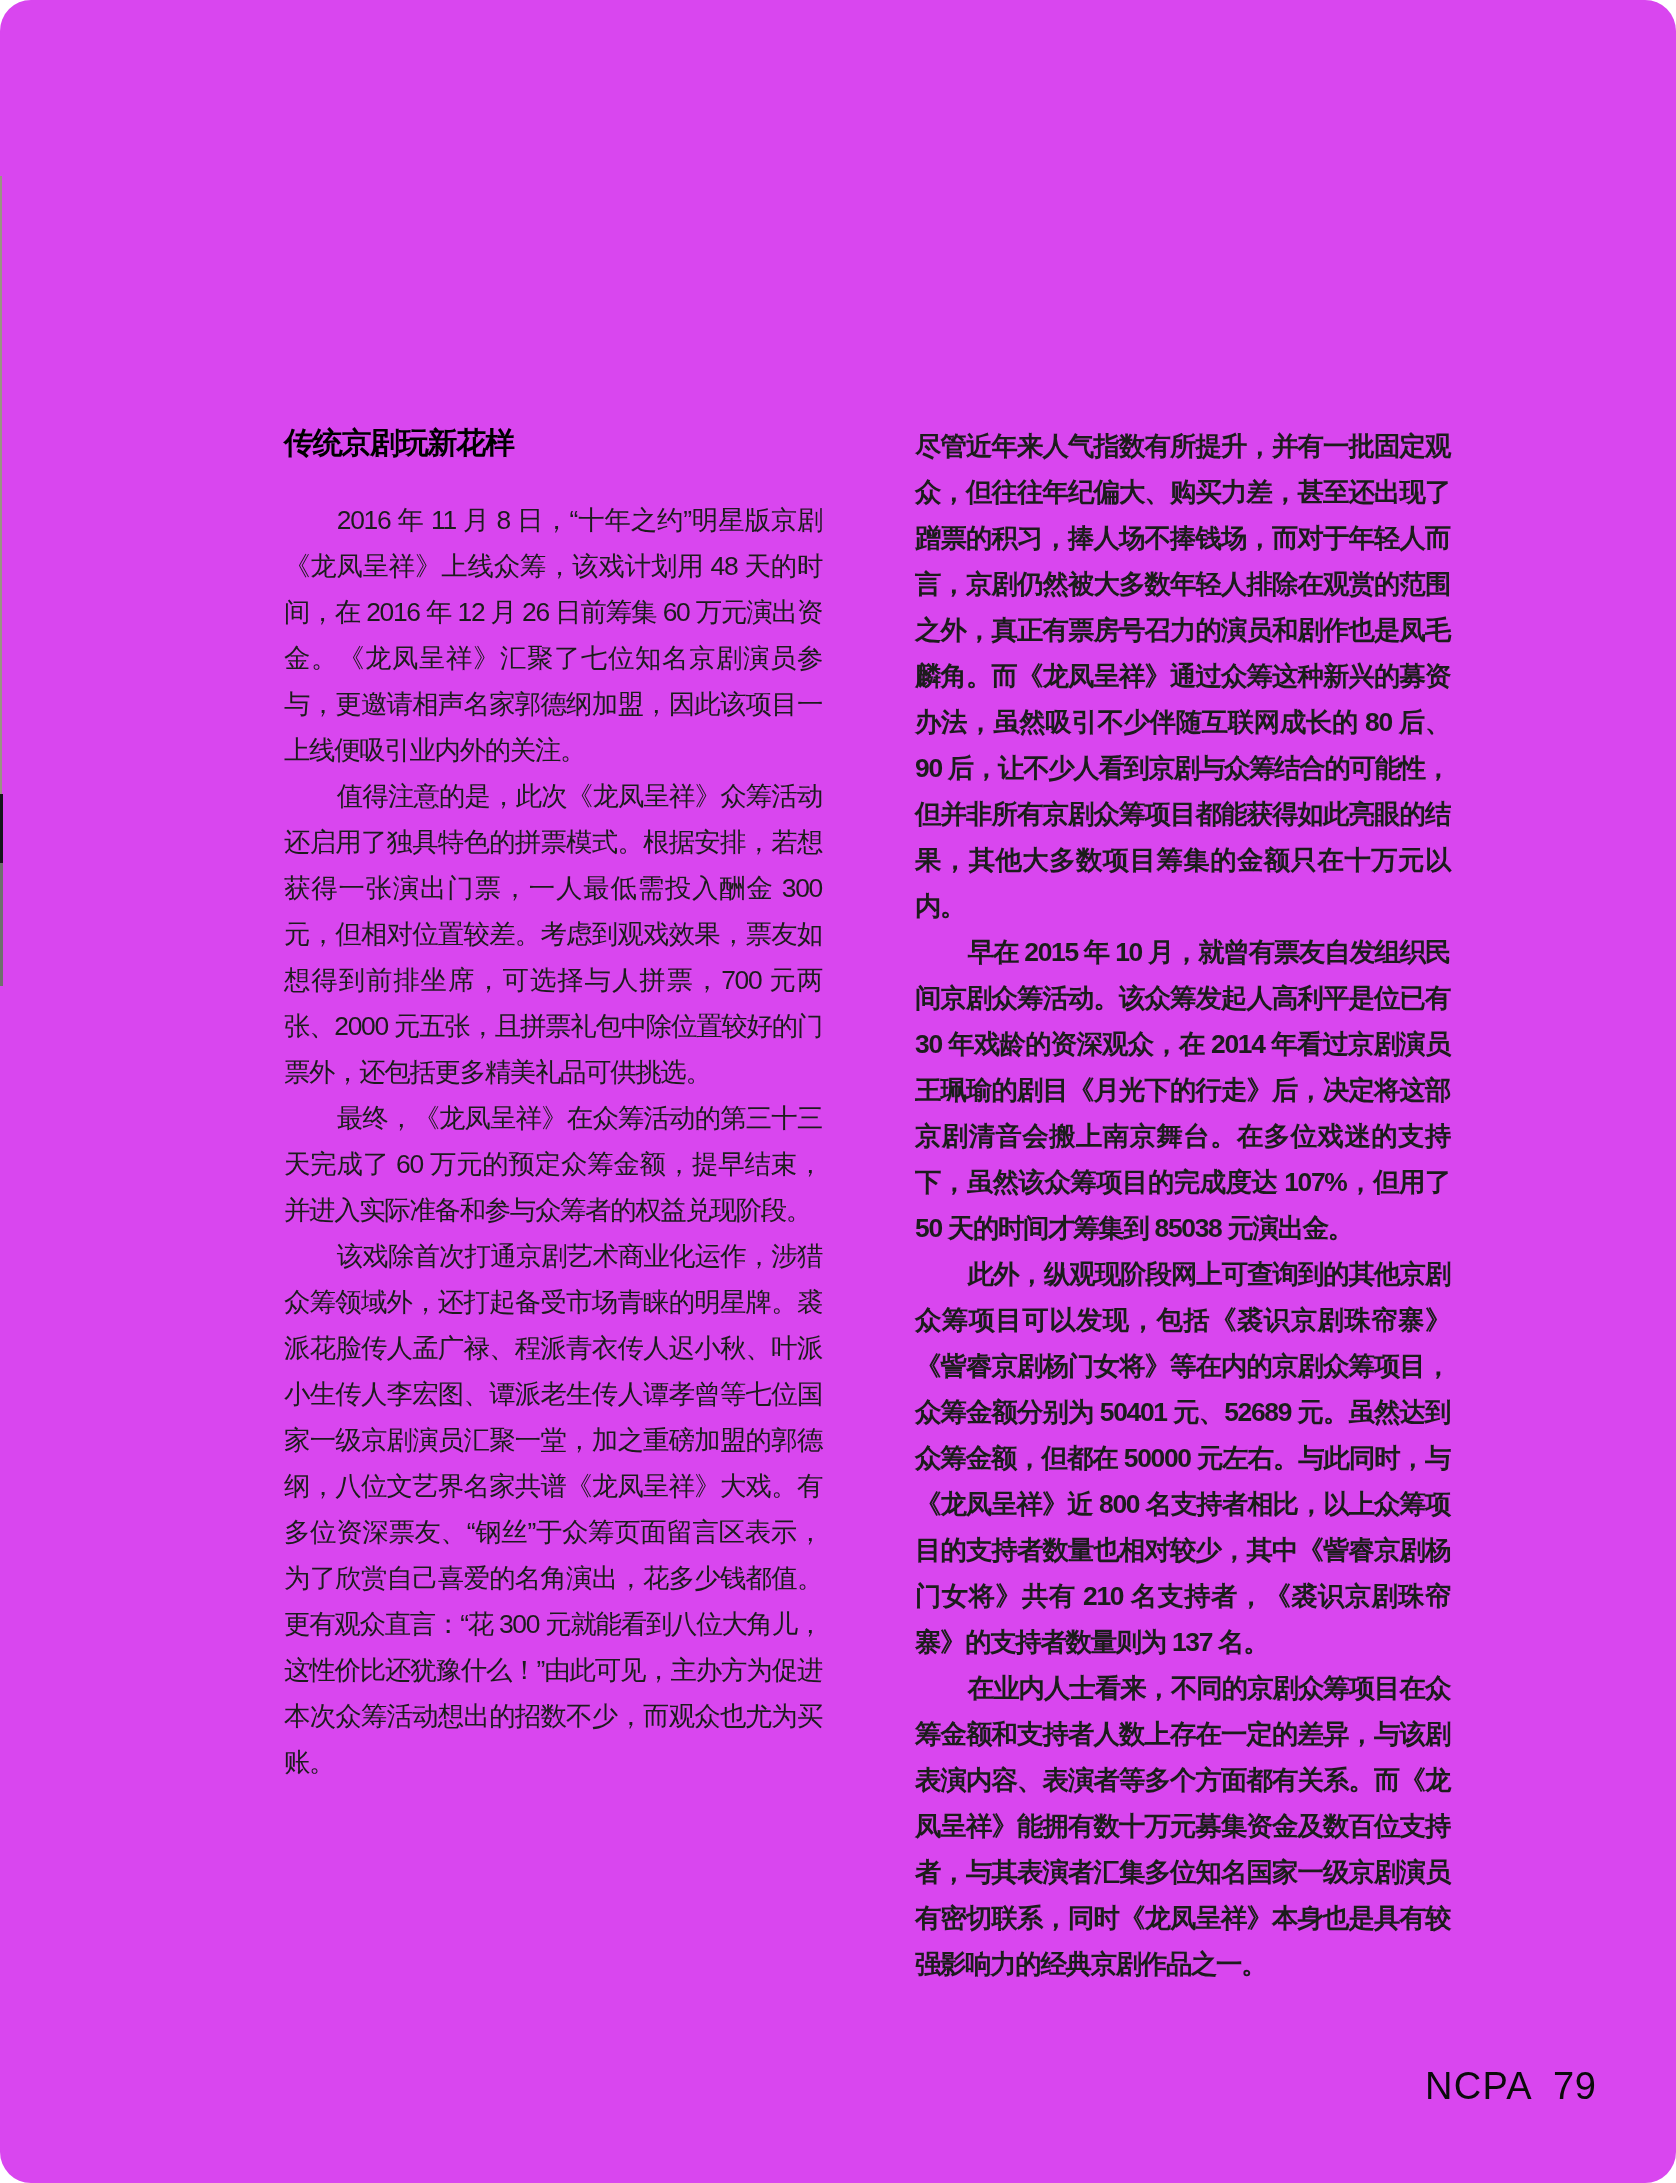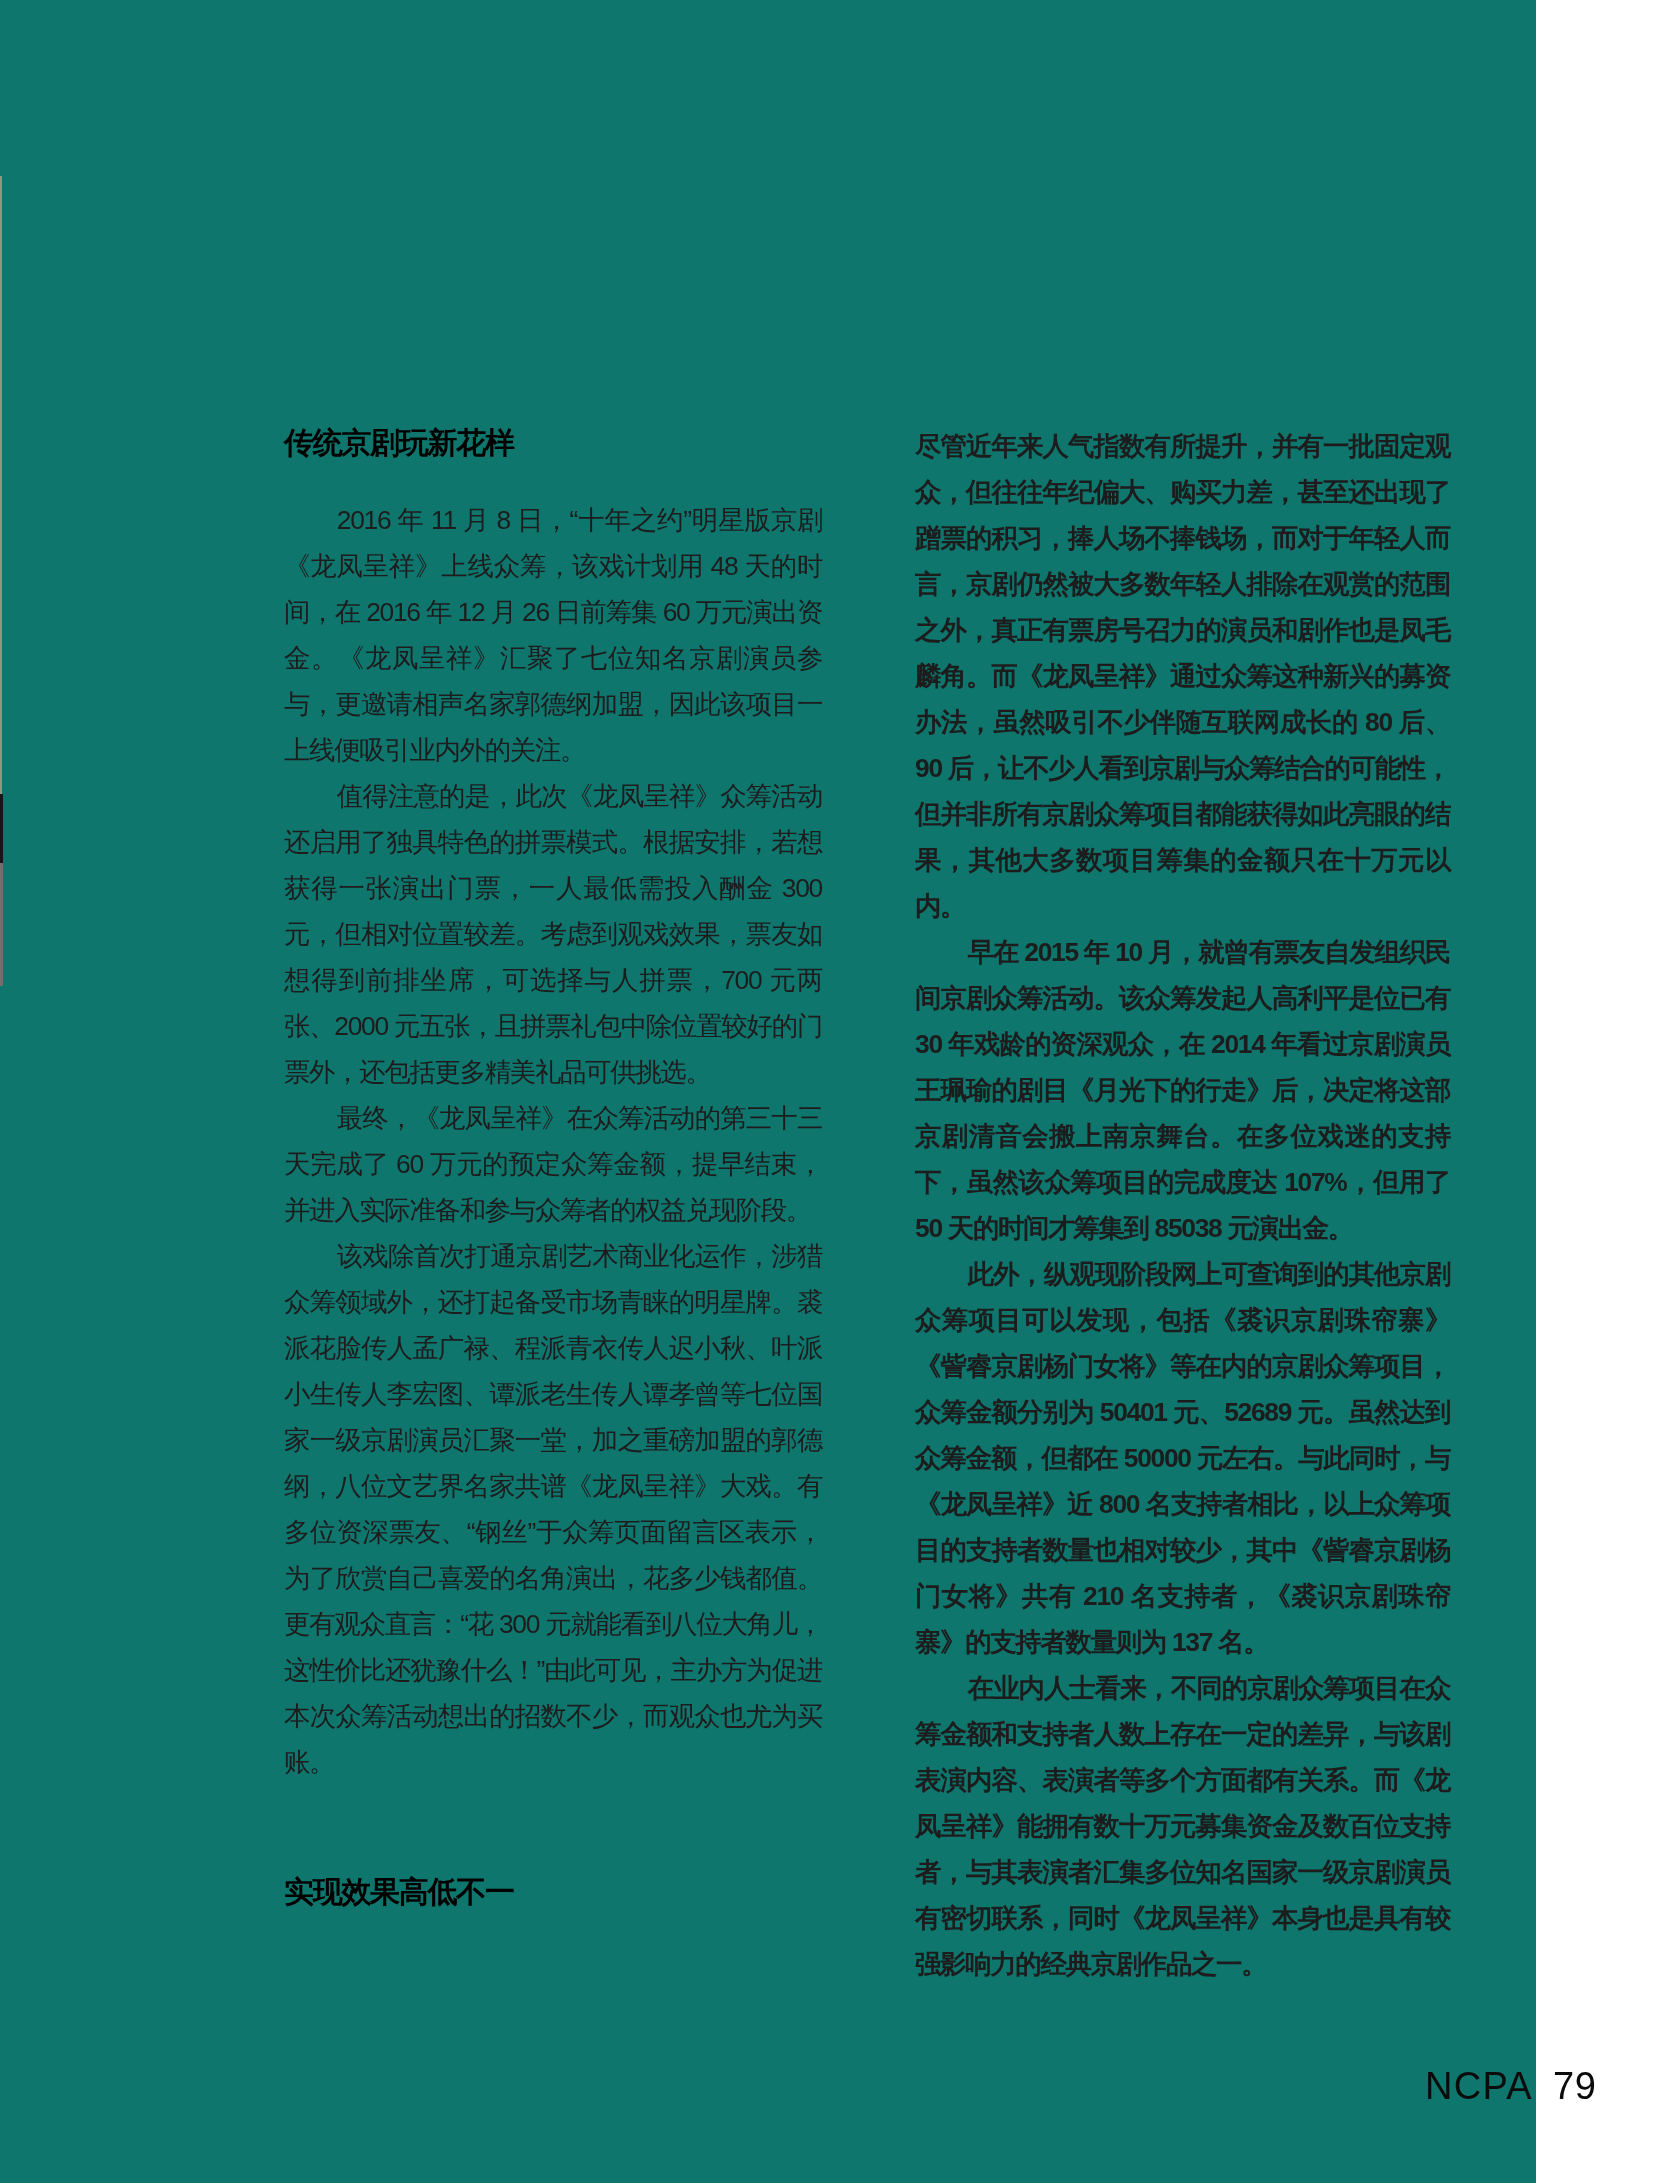--- a/index.html
+++ b/index.html
@@ -7,24 +7,25 @@
     width: 1676px;
     height: 2183px;
     background: #ffffff;
     font-family: "Liberation Sans", sans-serif;
     overflow: hidden;
     position: relative;
   }
   .page {
     position: absolute;
     inset: 0;
-    width: 1536px;
+    width: 1676px;
     height: 2183px;
-    background: #0f766e;
+    background: #d946ef;
     color: #1a1a1a;
+    border-radius: 31px;
   }
   
   .edge-strip { position: absolute; left: 0; }
   .edge-strip.tan   { top: 176px;  width: 2px; height: 618px; background: #9a9383; }
   .edge-strip.dark  { top: 794px; width: 3.3px; height: 69px; background: #15151a; }
   .edge-strip.gray  { top: 863px; width: 2.6px; height: 123px; background: #6f6f6d; }
 
   .col {
     position: absolute;
     top: 423px;
@@ -77,21 +78,20 @@
   <div class="edge-strip dark"></div>
   <div class="edge-strip gray"></div>
 
   <div class="col left">
     <h2 class="section-heading">传统京剧玩新花样</h2>
     <p class="body">2016 年 11 月 8 日，“十年之约”明星版京剧《龙凤呈祥》上线众筹，该戏计划用 48 天的时间，在 2016 年 12 月 26 日前筹集 60 万元演出资金。《龙凤呈祥》汇聚了七位知名京剧演员参与，更邀请相声名家郭德纲加盟，因此该项目一上线便吸引业内外的关注。</p>
     <p class="body">值得注意的是，此次《龙凤呈祥》众筹活动还启用了独具特色的拼票模式。根据安排，若想获得一张演出门票，一人最低需投入酬金 300 元，但相对位置较差。考虑到观戏效果，票友如想得到前排坐席，可选择与人拼票，700 元两张、2000 元五张，且拼票礼包中除位置较好的门票外，还包括更多精美礼品可供挑选。</p>
     <p class="body">最终，《龙凤呈祥》在众筹活动的第三十三天完成了 60 万元的预定众筹金额，提早结束，并进入实际准备和参与众筹者的权益兑现阶段。</p>
     <p class="body">该戏除首次打通京剧艺术商业化运作，涉猎众筹领域外，还打起备受市场青睐的明星牌。裘派花脸传人孟广禄、程派青衣传人迟小秋、叶派小生传人李宏图、谭派老生传人谭孝曾等七位国家一级京剧演员汇聚一堂，加之重磅加盟的郭德纲，八位文艺界名家共谱《龙凤呈祥》大戏。有多位资深票友、“钢丝”于众筹页面留言区表示，为了欣赏自己喜爱的名角演出，花多少钱都值。更有观众直言：“花 300 元就能看到八位大角儿，这性价比还犹豫什么！”由此可见，主办方为促进本次众筹活动想出的招数不少，而观众也尤为买账。</p>
 
-    <h2 class="section-heading second">实现效果高低不一</h2>
   </div>
 
   <div class="col right">
     <p class="body no-indent">尽管近年来人气指数有所提升，并有一批固定观众，但往往年纪偏大、购买力差，甚至还出现了蹭票的积习，捧人场不捧钱场，而对于年轻人而言，京剧仍然被大多数年轻人排除在观赏的范围之外，真正有票房号召力的演员和剧作也是凤毛麟角。而《龙凤呈祥》通过众筹这种新兴的募资办法，虽然吸引不少伴随互联网成长的 80 后、90 后，让不少人看到京剧与众筹结合的可能性，但并非所有京剧众筹项目都能获得如此亮眼的结果，其他大多数项目筹集的金额只在十万元以内。</p>
     <p class="body">早在 2015 年 10 月，就曾有票友自发组织民间京剧众筹活动。该众筹发起人高利平是位已有 30 年戏龄的资深观众，在 2014 年看过京剧演员王珮瑜的剧目《月光下的行走》后，决定将这部京剧清音会搬上南京舞台。在多位戏迷的支持下，虽然该众筹项目的完成度达 107%，但用了 50 天的时间才筹集到 85038 元演出金。</p>
     <p class="body">此外，纵观现阶段网上可查询到的其他京剧众筹项目可以发现，包括《裘识京剧珠帘寨》《訾睿京剧杨门女将》等在内的京剧众筹项目，众筹金额分别为 50401 元、52689 元。虽然达到众筹金额，但都在 50000 元左右。与此同时，与《龙凤呈祥》近 800 名支持者相比，以上众筹项目的支持者数量也相对较少，其中《訾睿京剧杨门女将》共有 210 名支持者，《裘识京剧珠帘寨》的支持者数量则为 137 名。</p>
     <p class="body">在业内人士看来，不同的京剧众筹项目在众筹金额和支持者人数上存在一定的差异，与该剧表演内容、表演者等多个方面都有关系。而《龙凤呈祥》能拥有数十万元募集资金及数百位支持者，与其表演者汇集多位知名国家一级京剧演员有密切联系，同时《龙凤呈祥》本身也是具有较强影响力的经典京剧作品之一。</p>
   </div>
 
   <div class="footer">

